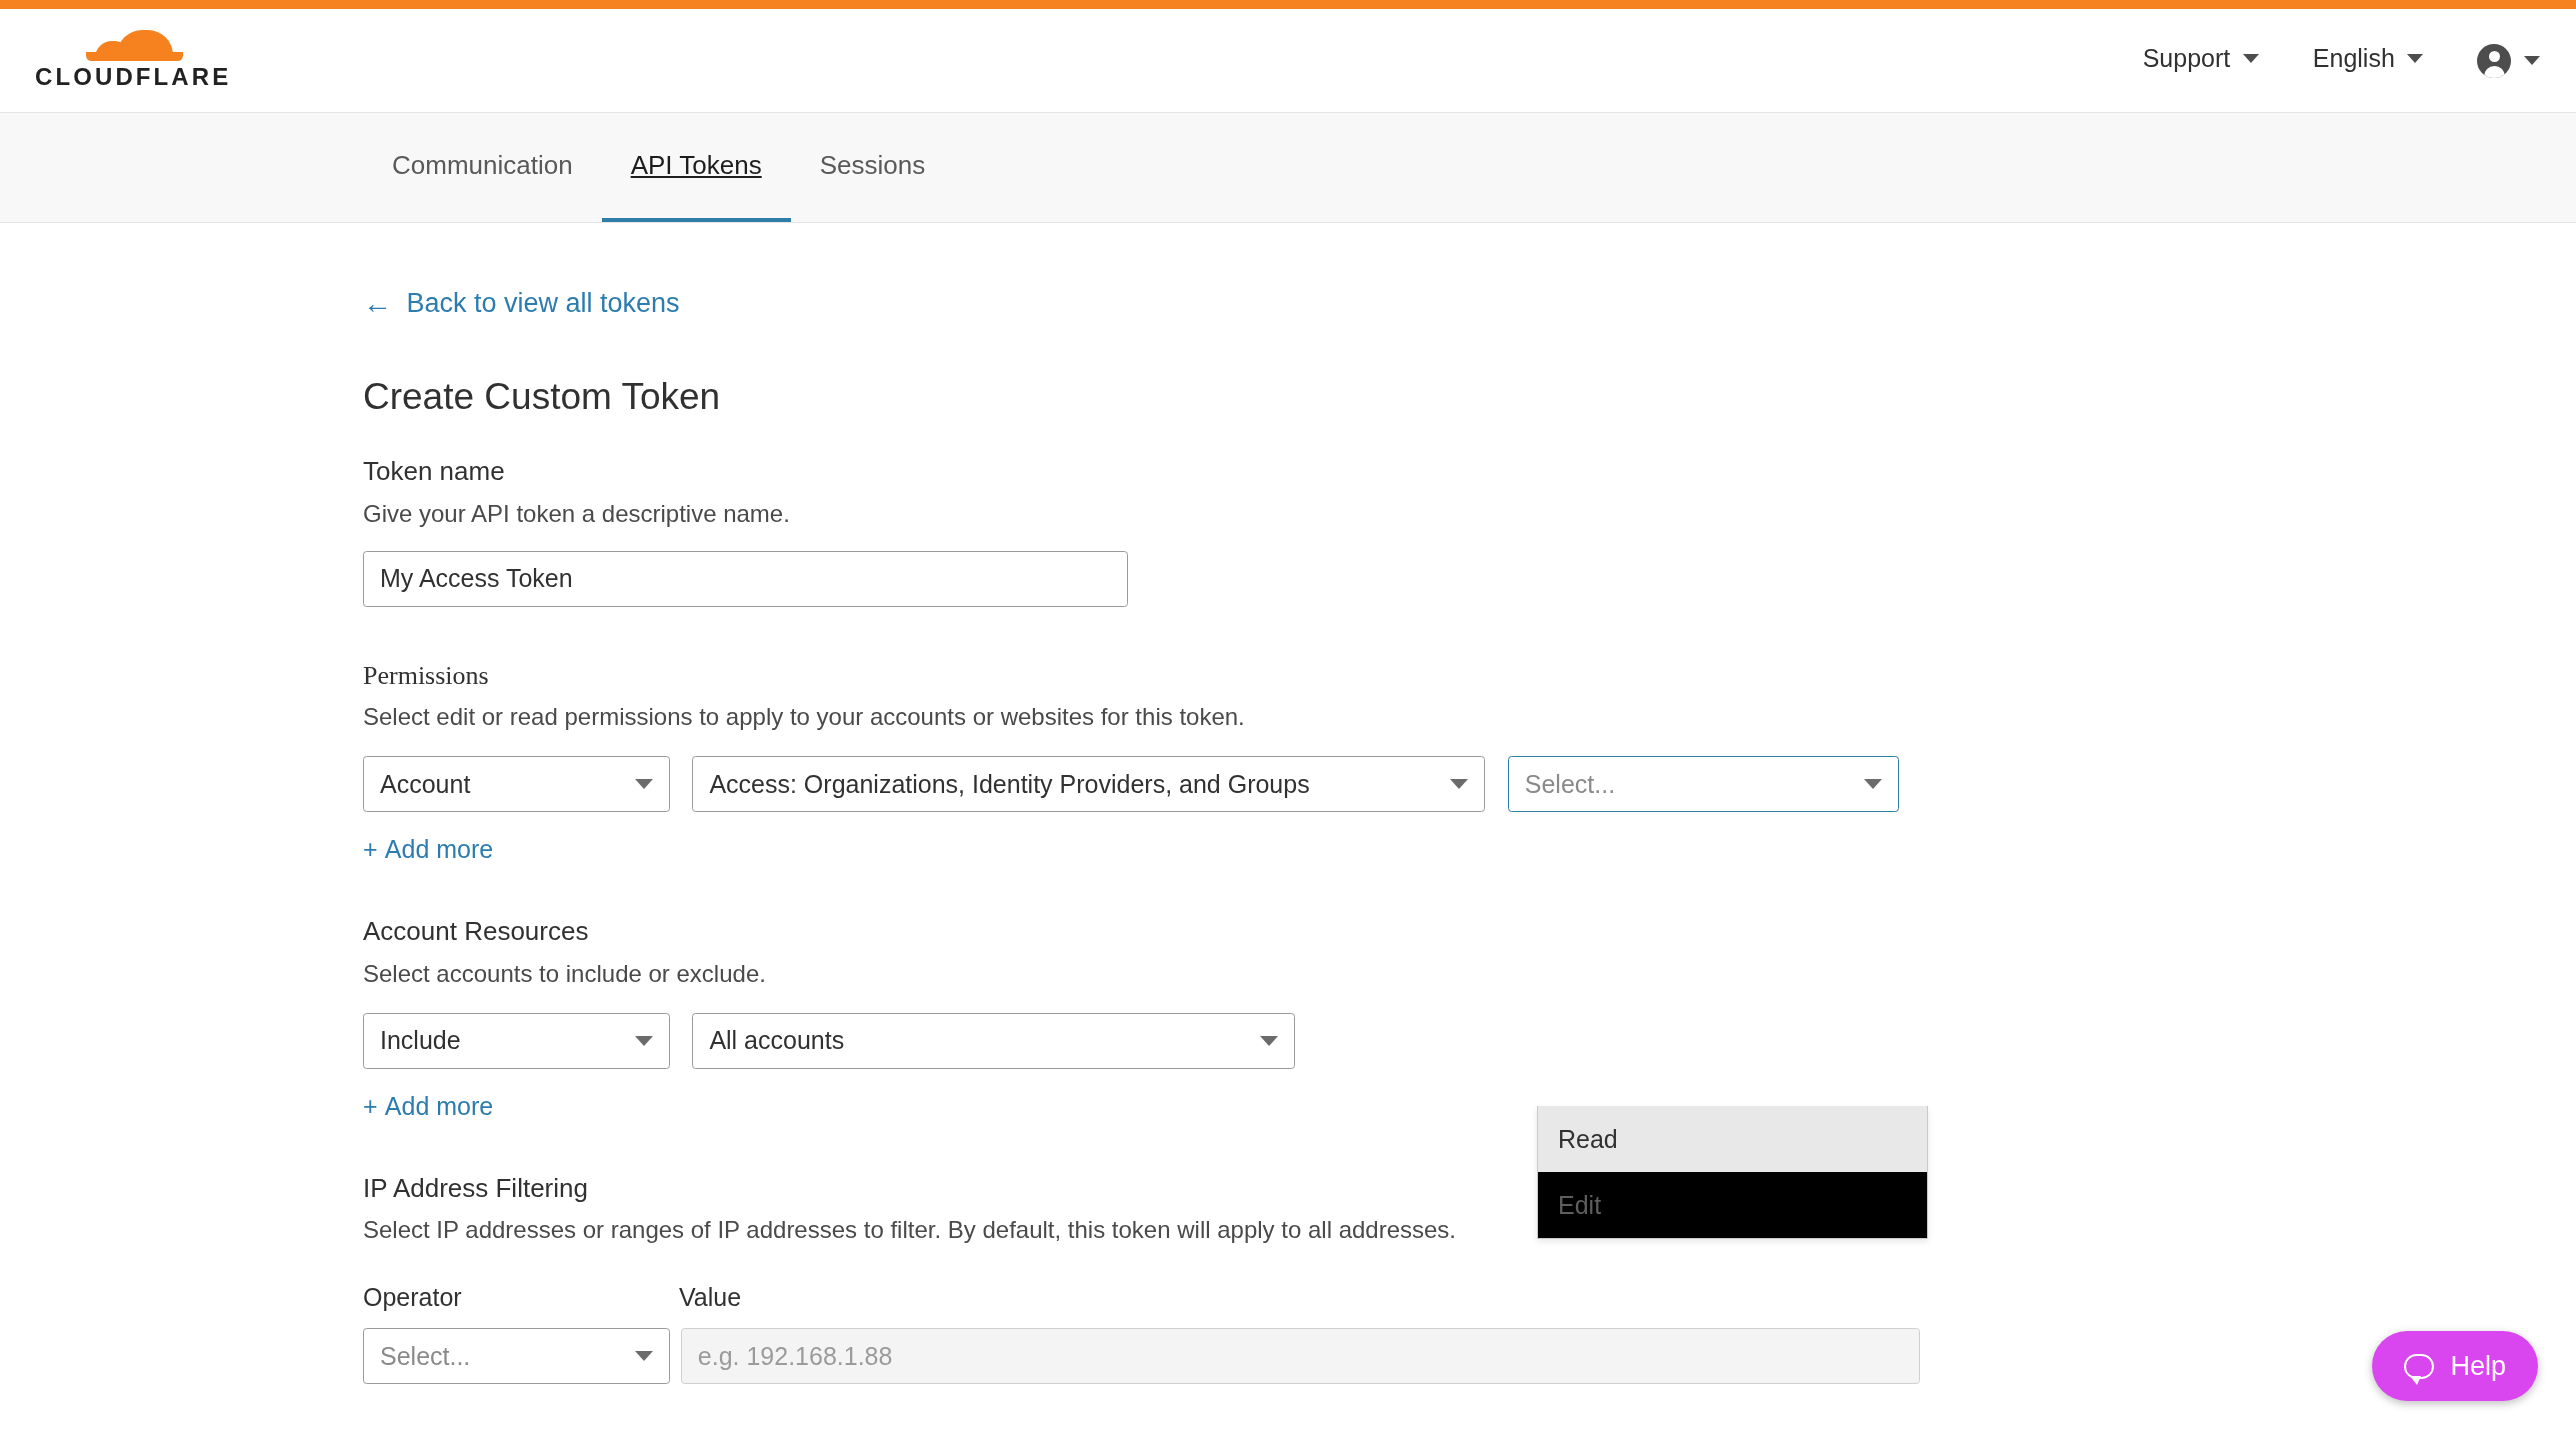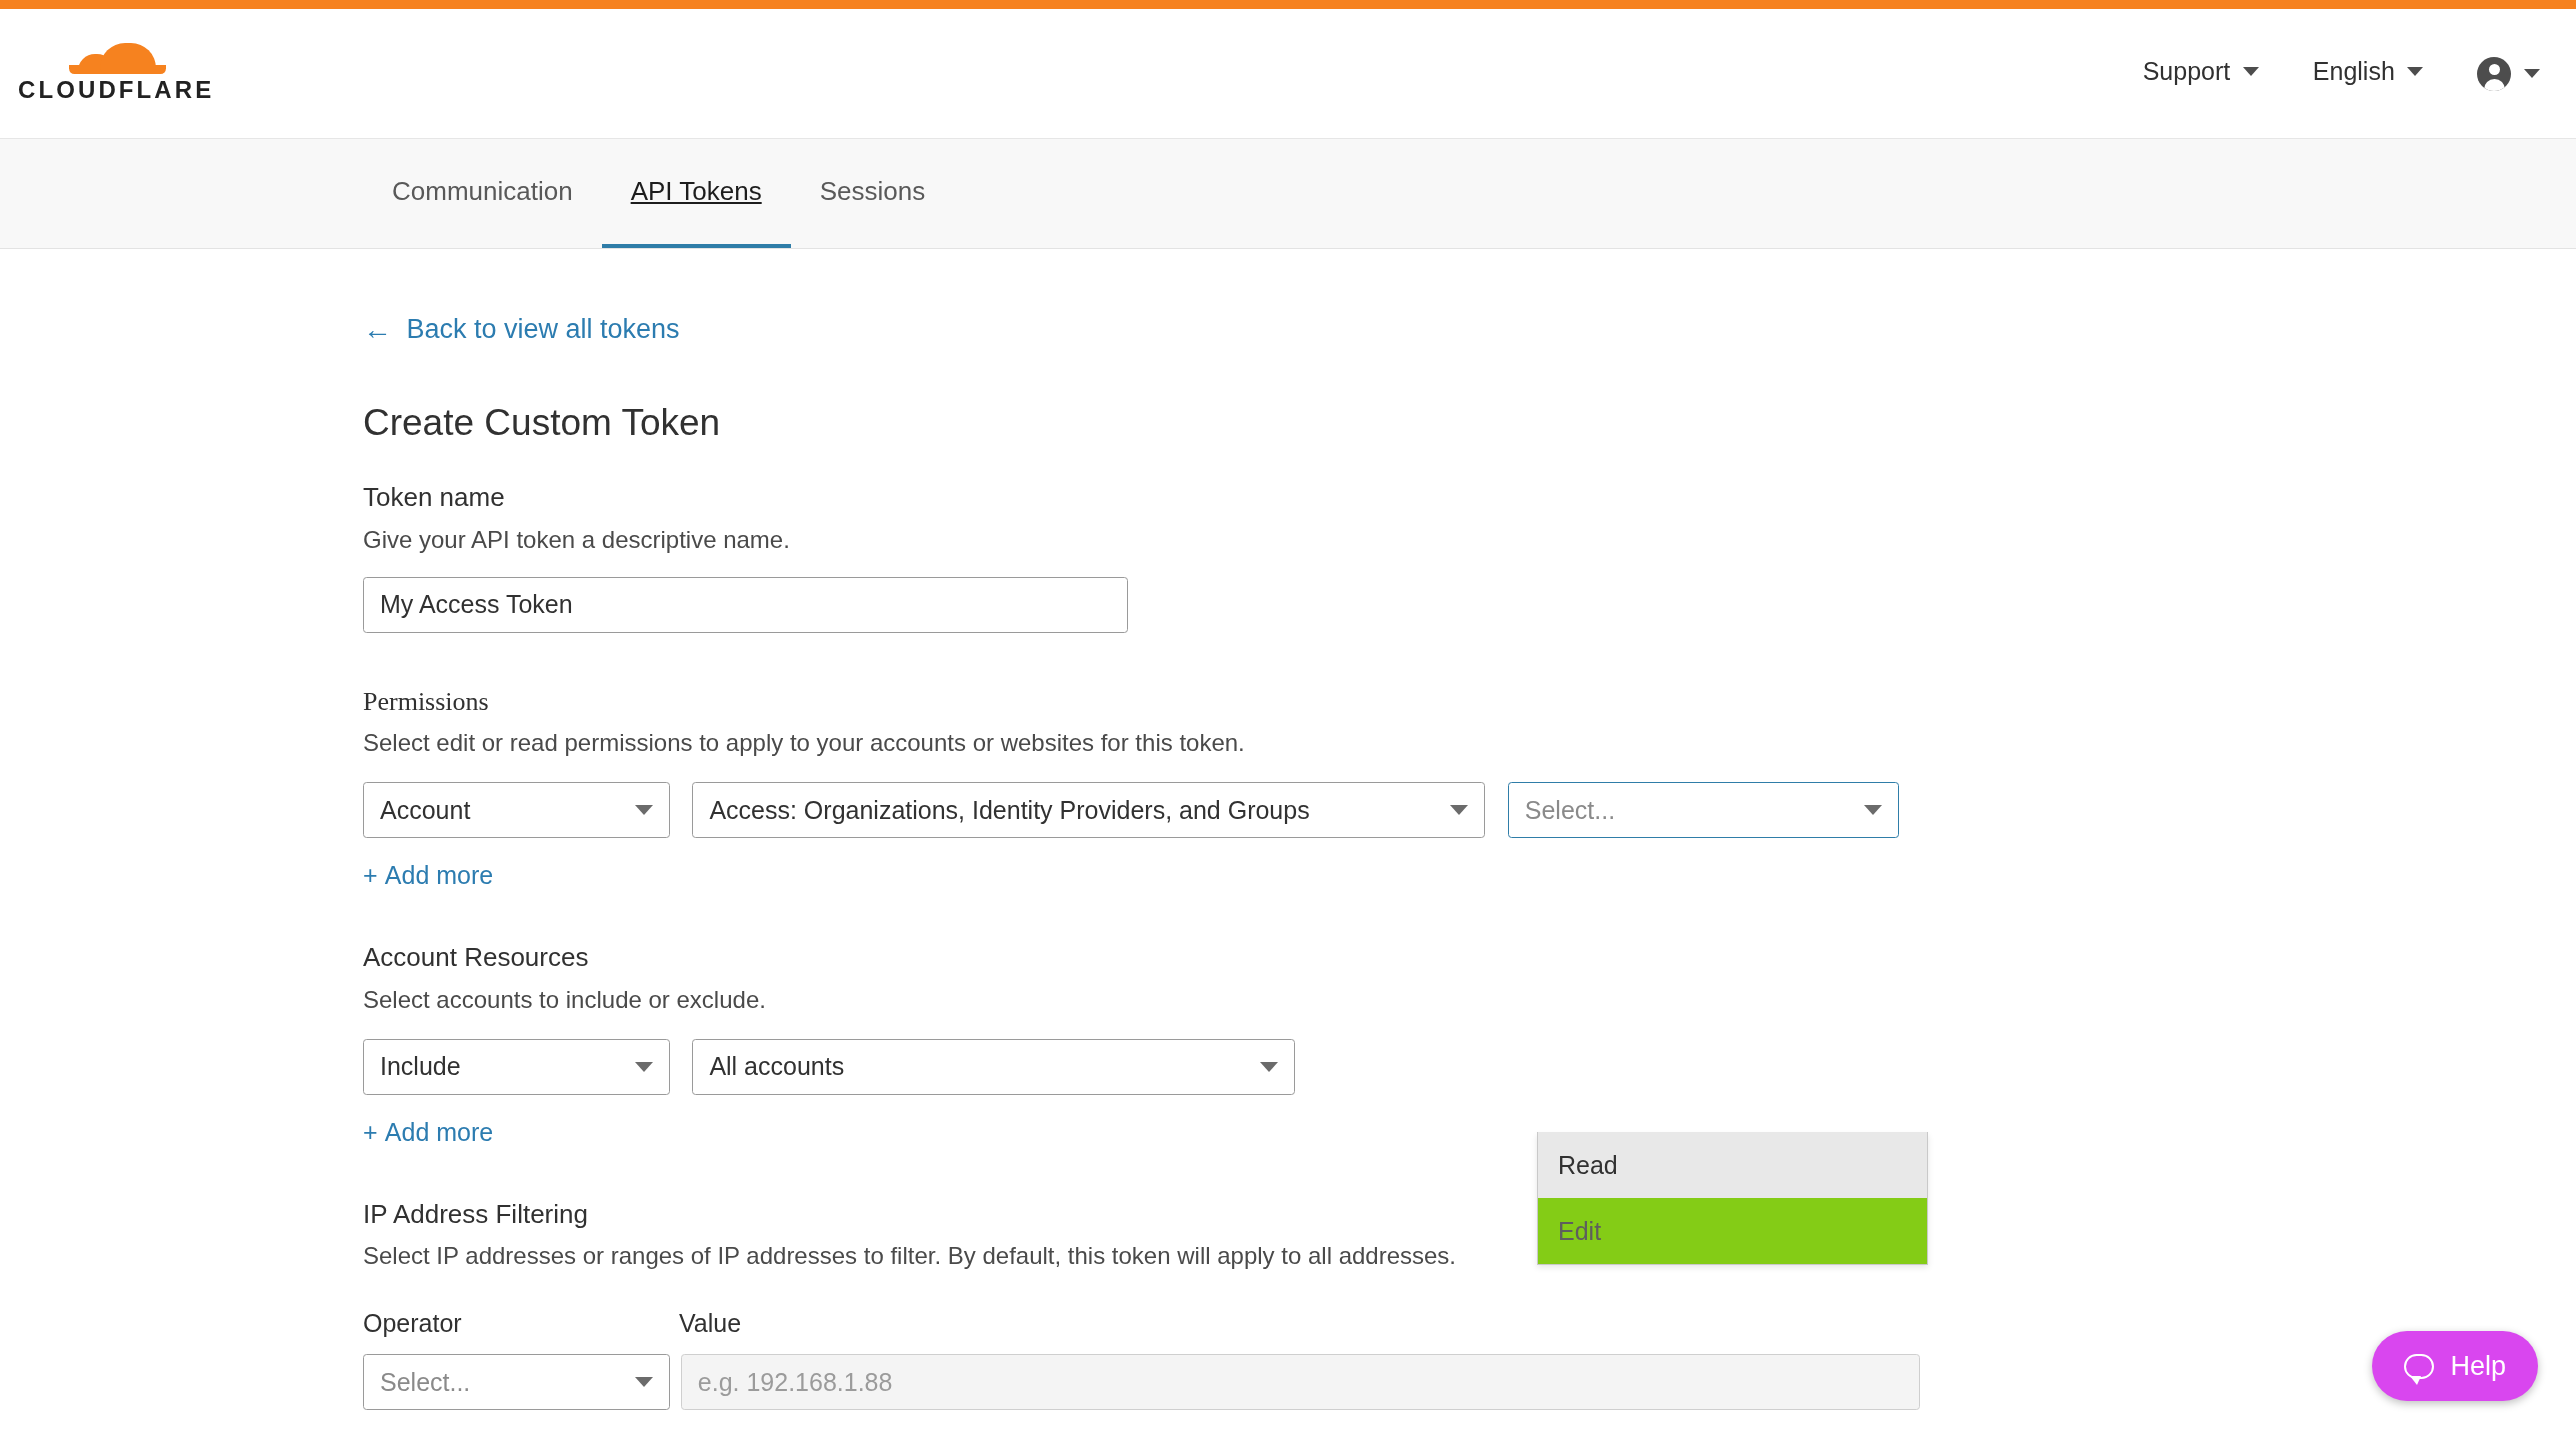--- a/index.html
+++ b/index.html
@@ -16,26 +16,26 @@
 
   
   .top-accent {
     height: 9px;
     background: #f6821f;
     width: 100%;
   }
 
   
   .header {
-    height: 130px;
+    height: 104px;
     background: #ffffff;
     display: flex;
     align-items: center;
     justify-content: space-between;
-    padding: 0 36px 0 18px;
+    padding: 0 36px 0 35px;
     border-bottom: 0.9px solid #e6e6e6;
   }
   .logo-wrap {
     display: flex;
     flex-direction: column;
     align-items: center;
     margin-left: 0px;
   }
   .logo-cloud {
     position: relative;
@@ -232,21 +232,21 @@
     margin-top: 23px;
     cursor: pointer;
     width: max-content;
   }
   .add-more .plus { margin-right: 7.2px; }
 
   
   .dropdown-menu {
     position: absolute;
     width: 391px;
-    background: #84cc16;
+    background: #000000;
     border: 0.9px solid #c9c9c9;
     border-top: none;
     box-shadow: 0 2.7px 6.3px rgba(0,0,0,0.10);
     left: 1537px;
     top: 818px;
     z-index: 30;
   }
   .dropdown-item {
     height: 66px;
     display: flex;

